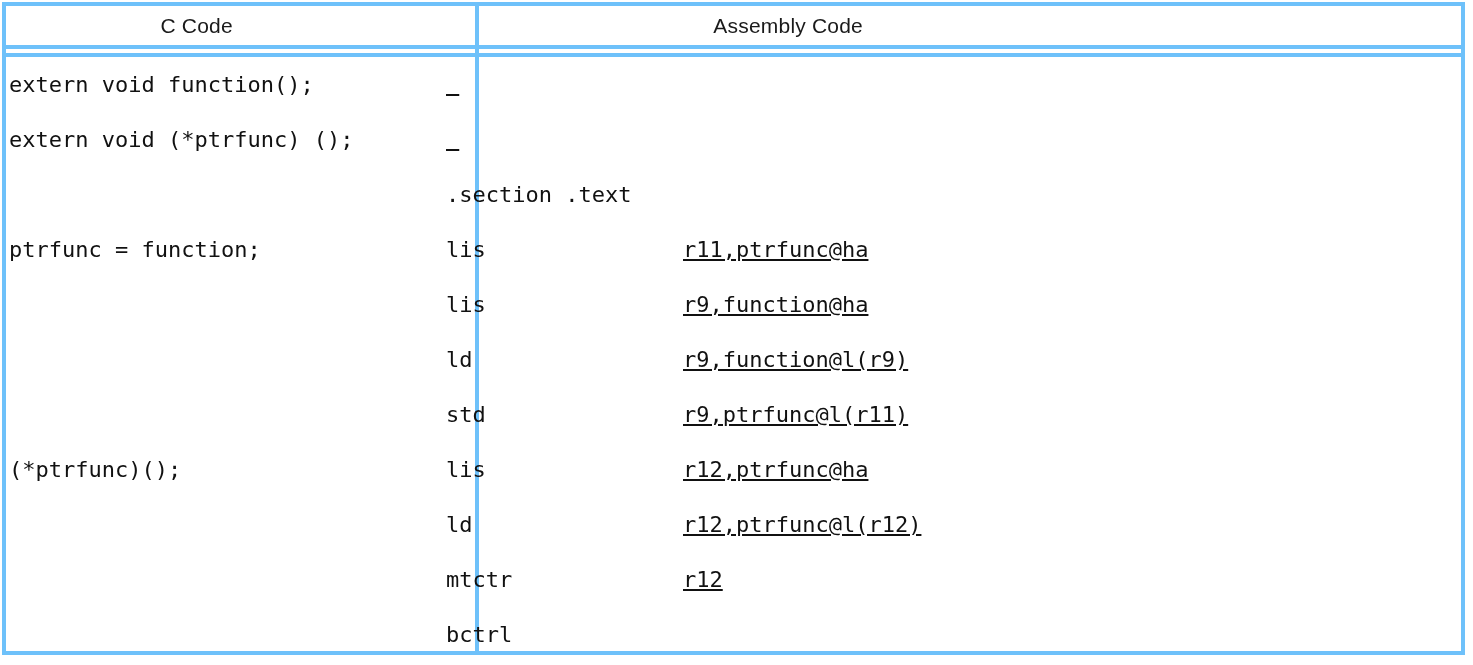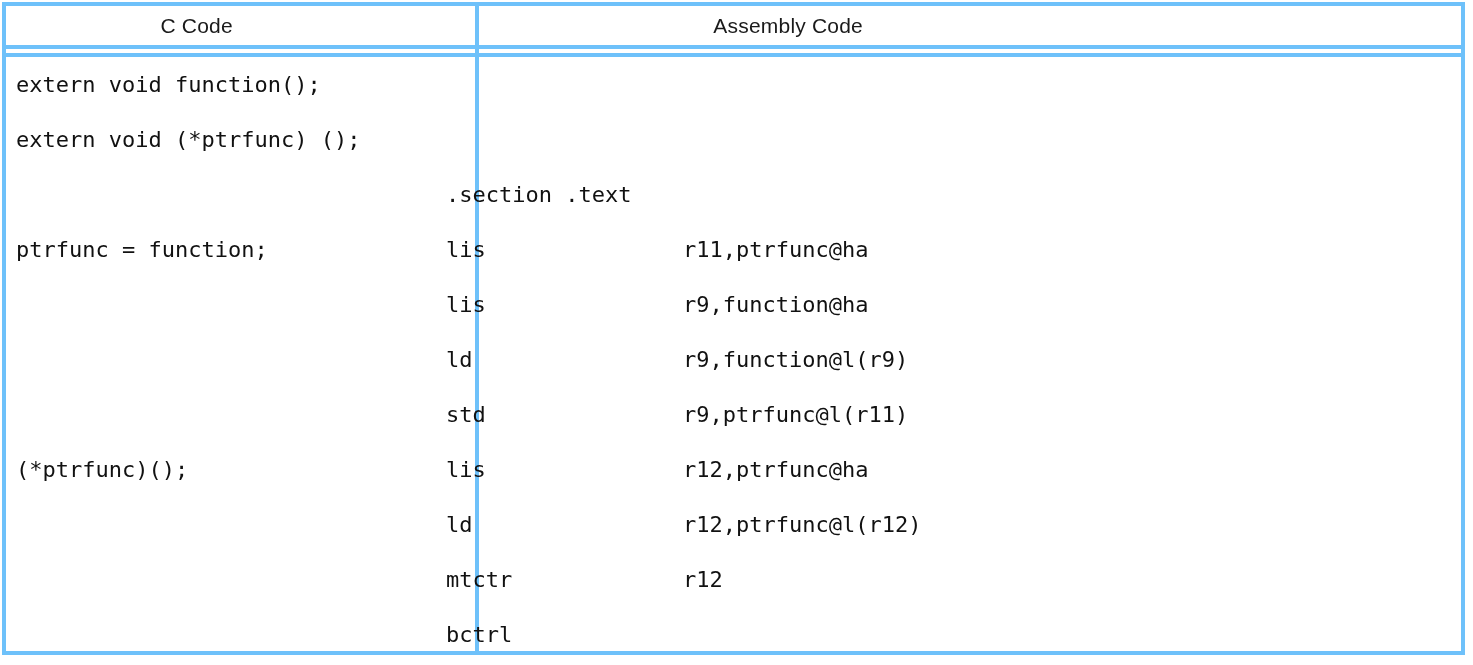--- a/index.html
+++ b/index.html
@@ -69,27 +69,28 @@
     box-sizing: border-box;
     font-family: "DejaVu Sans Mono", "Liberation Mono", monospace;
     font-size: 22px;
     line-height: 55px;
     color: #111111;
     white-space: pre;
     overflow: hidden;
   }
   .body-cell.c-col {
     width: 433px;
-    padding-left: 10px;
+    padding-left: 3px;
     padding-top: 0px;
   }
   .body-cell.asm-col {
     width: 786px;
     padding-left: 7px;
     padding-top: 0px;
+    text-decoration: underline;
   }
   .code-line {
     height: 55px;
     line-height: 55px;
     white-space: pre;
     font-family: "DejaVu Sans Mono", "Liberation Mono", monospace;
   }
   .code-line.blank { color: transparent; }
   .asm-mnemonic {
     display: inline-block;

